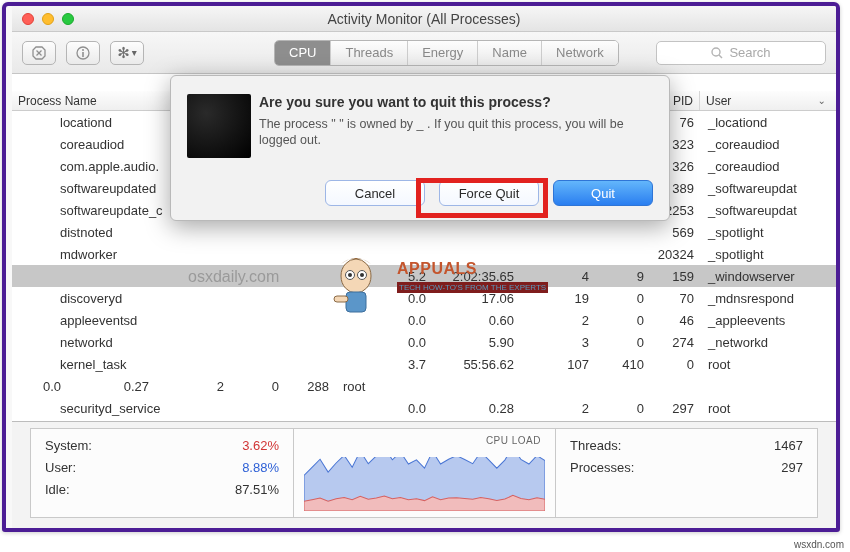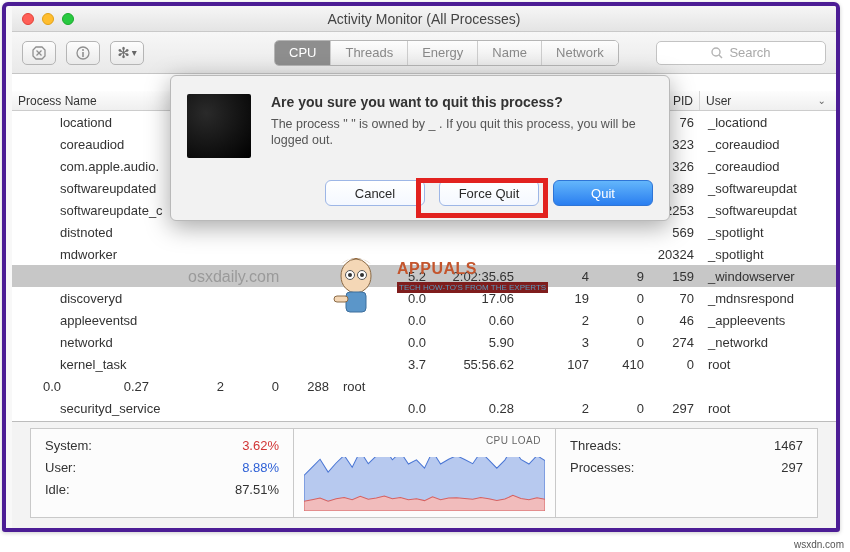--- a/index.html
+++ b/index.html
@@ -125,21 +125,21 @@
   .dialog {
     position:absolute;
     left:170px; top:75px;
     width:500px; height:146px;
     background:#f2f2f2;
     border:1px solid #b9b9b9;
     border-radius:6px;
     box-shadow: 0 6px 24px rgba(0,0,0,0.35);
     display:flex;
     padding:18px 16px 14px 16px;
-    gap:20px;
+    gap:8px;
     z-index:50;
   }
   .appicon { width:64px; height:64px; background:radial-gradient(circle at 30% 30%, #2a2a2a, #000); border-radius:2px; }
   .d-body { flex:1; display:flex; flex-direction:column; }
   .d-title { font-weight:600; font-size:14px; color:#333; }
   .d-msg { font-size:12.5px; color:#555; margin-top:6px; line-height:16px; }
   .d-buttons { margin-top:auto; display:flex; gap:14px; justify-content:flex-end; }
   .d-btn {
     height:26px; width:100px;
     border-radius:6px;

